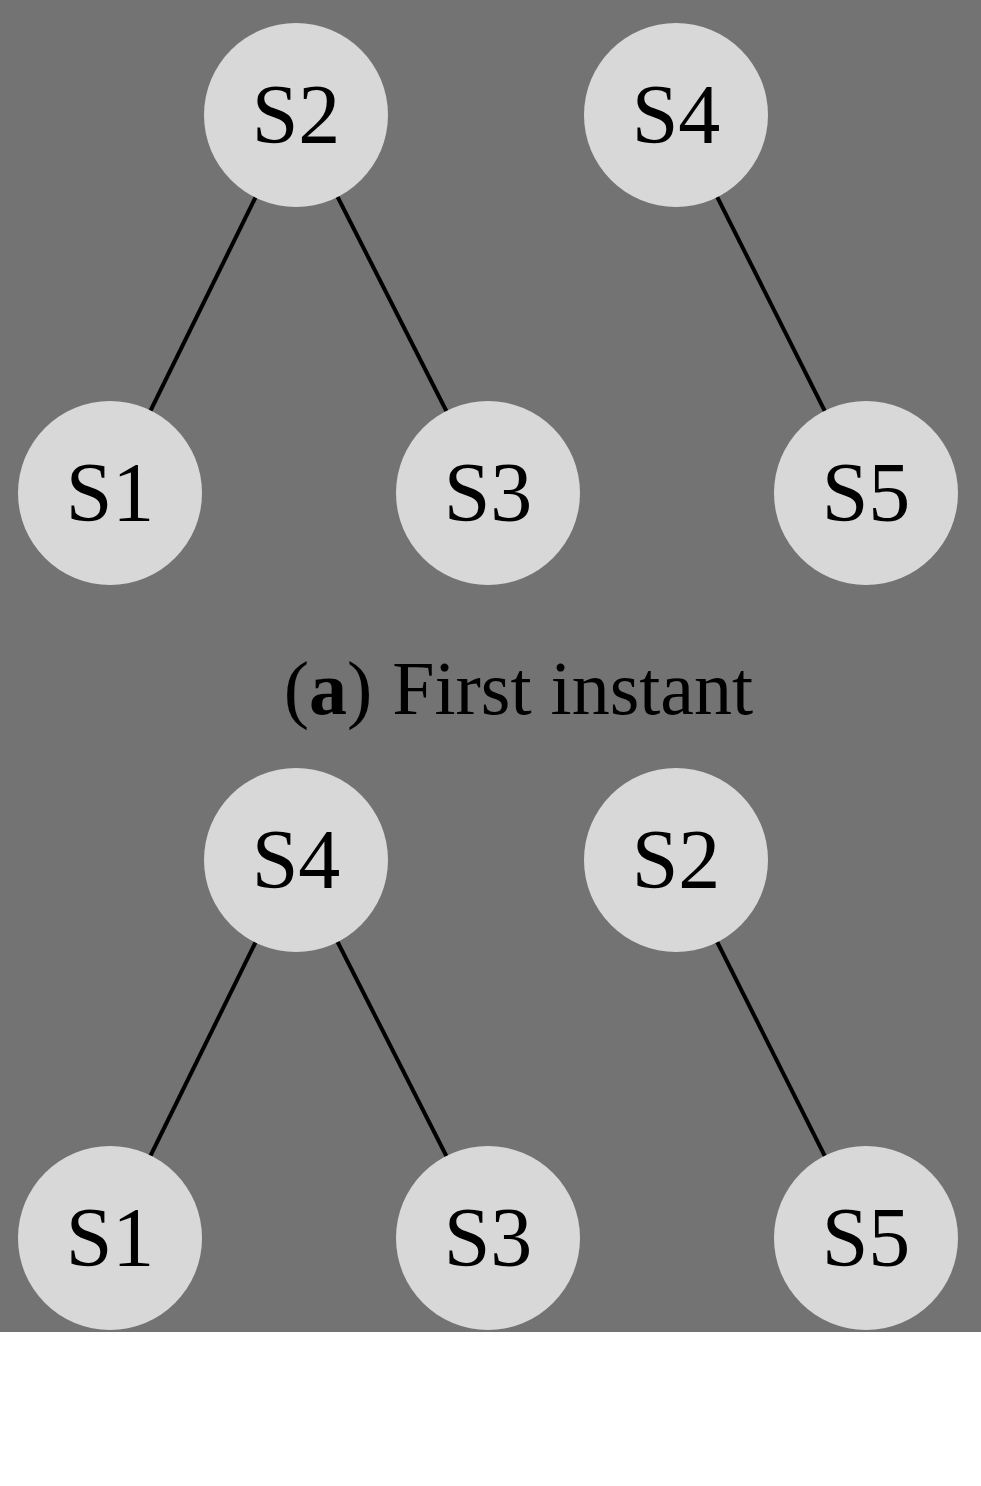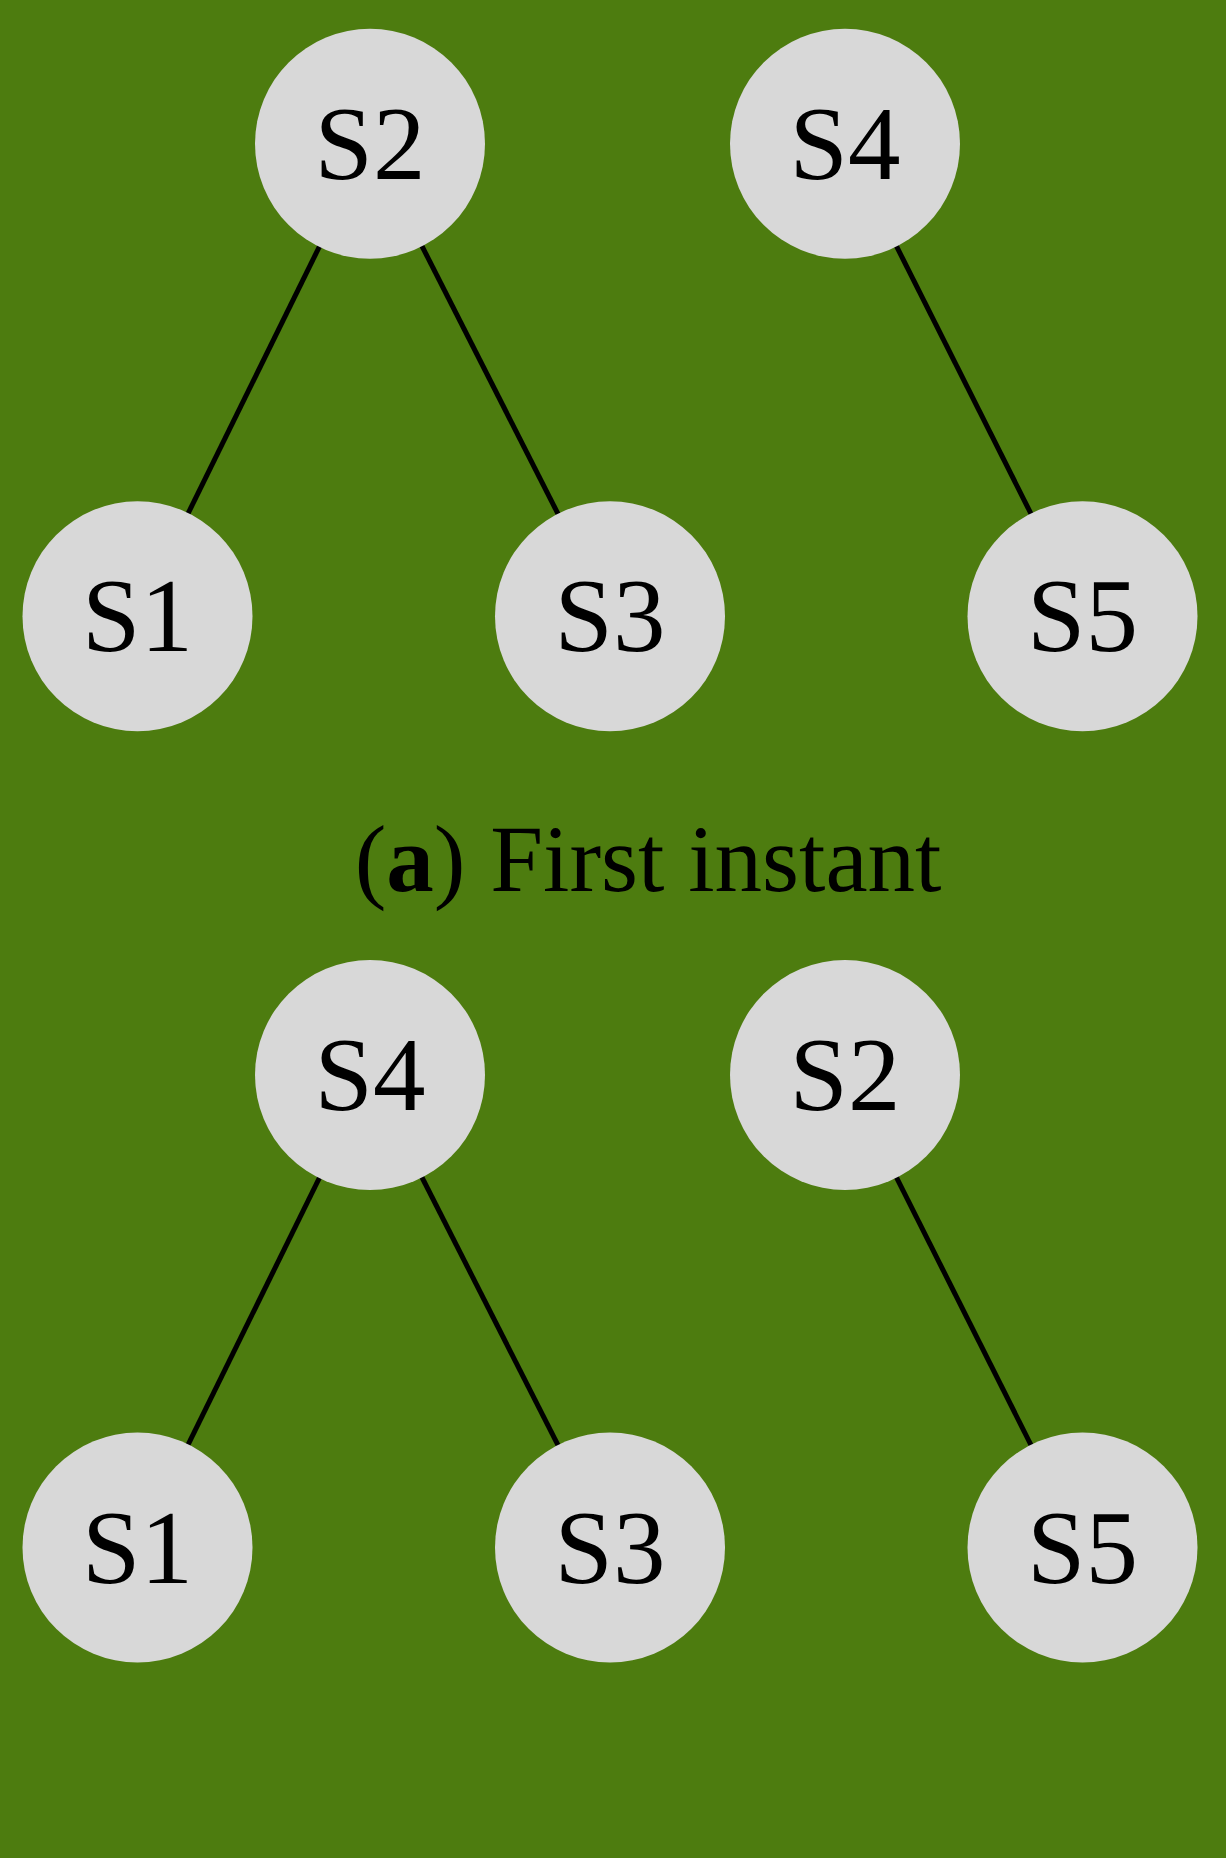--- a/index.html
+++ b/index.html
@@ -3,22 +3,22 @@
 <meta charset="utf-8">
 <style>
   html, body {
     margin: 0;
     padding: 0;
     background: #ffffff;
   }
   .figure {
     position: relative;
     width: 981px;
-    height: 1486px;
-    background: #4d7c0f;
+    height: 1332px;
+    background: #737373;
     overflow: hidden;
     font-family: "Liberation Serif", serif;
   }
   svg.panel {
     position: absolute;
     left: 0;
     display: block;
   }
   svg.panel line {
     stroke: #000000;

